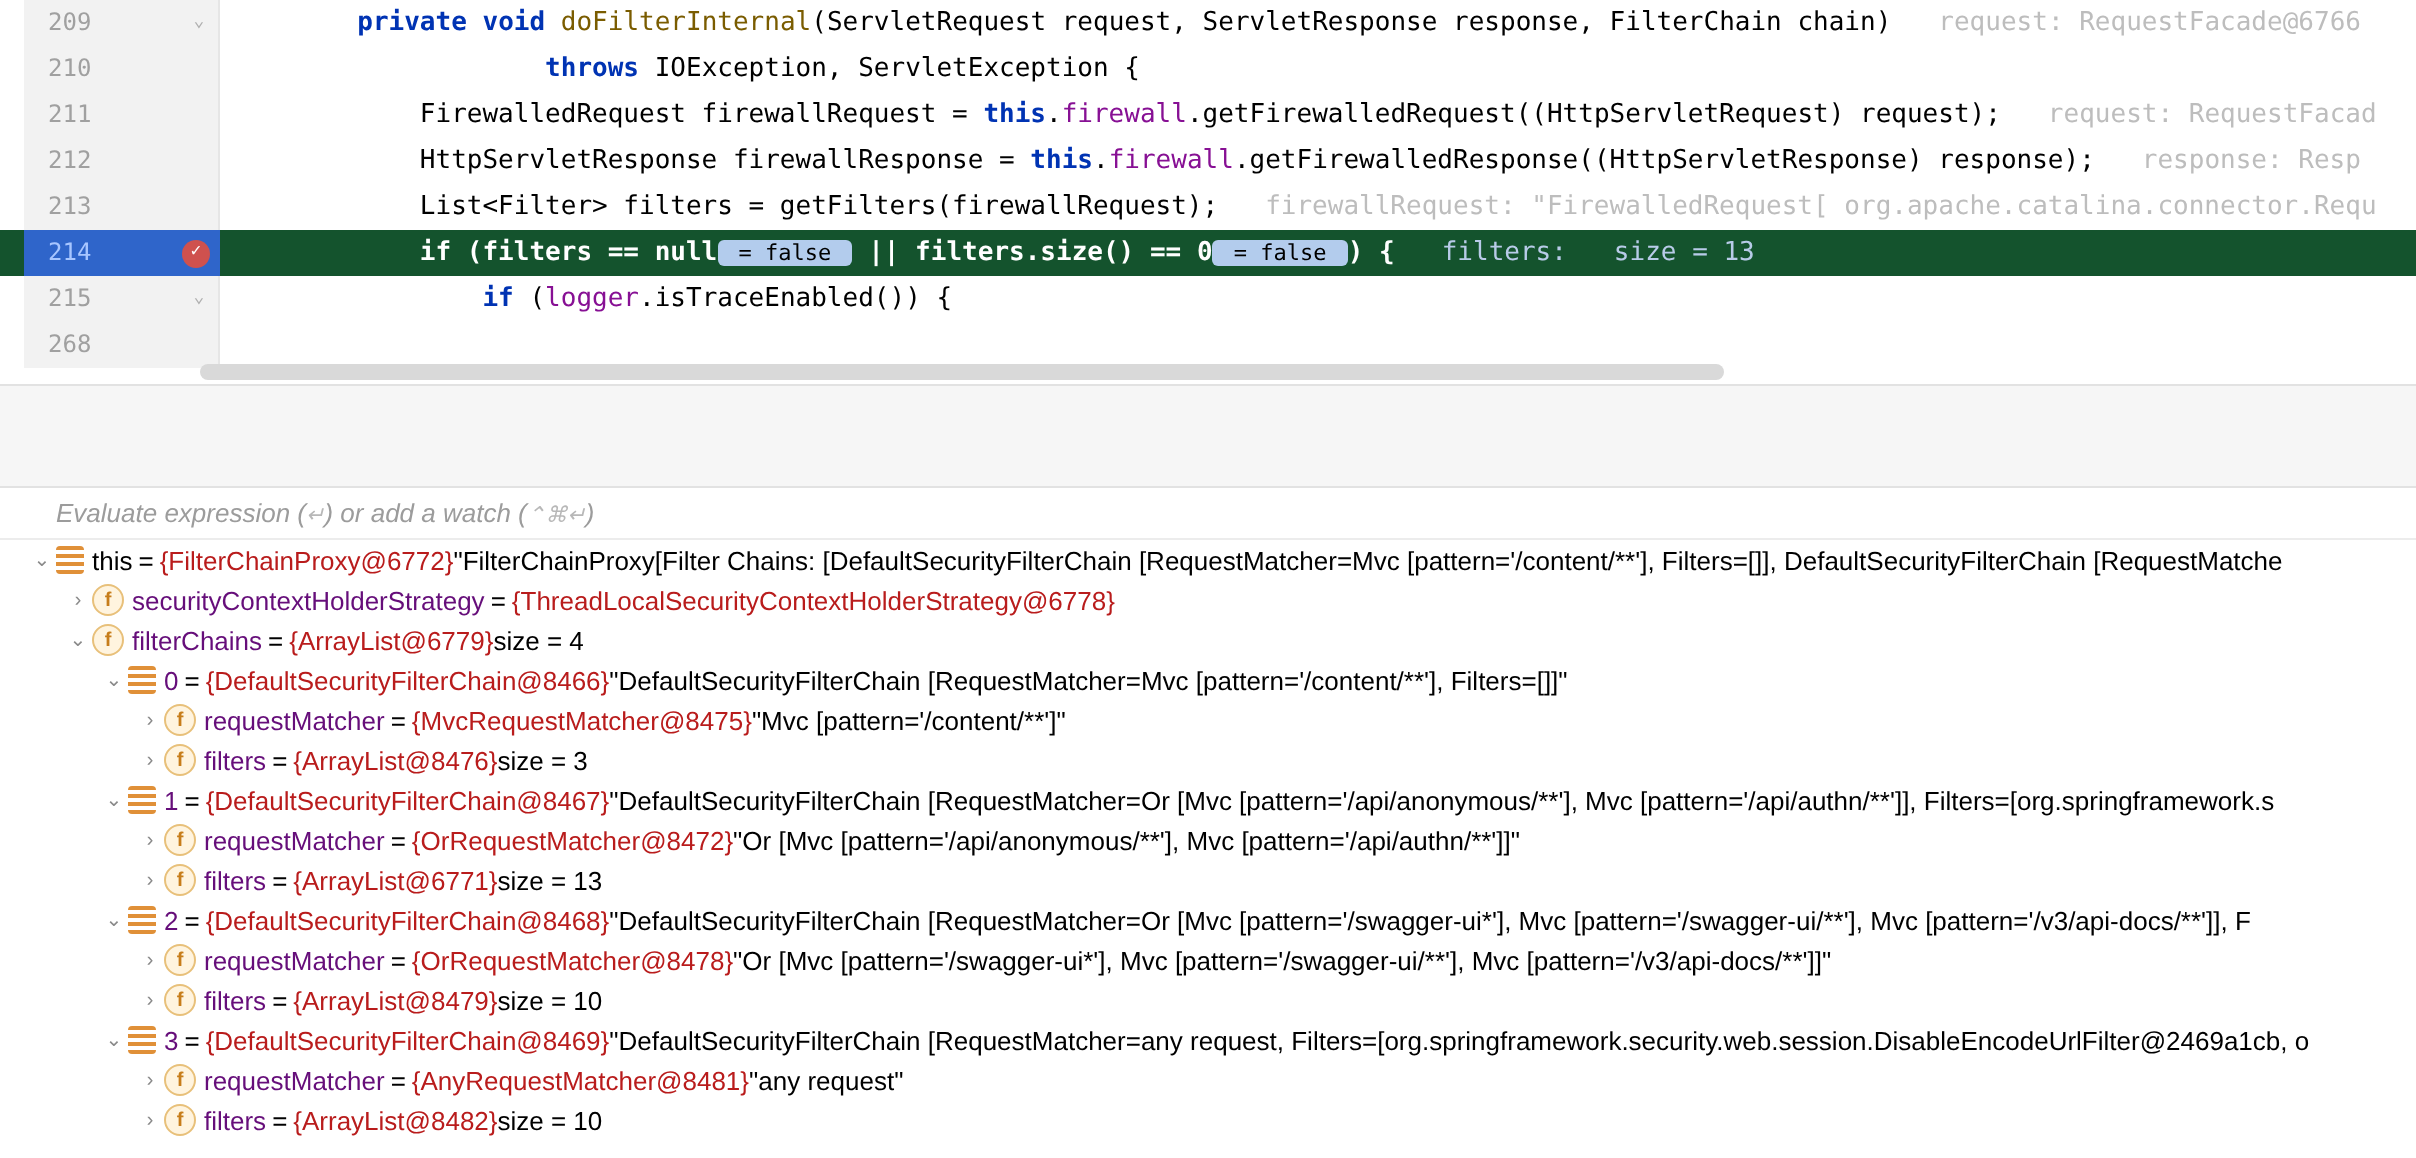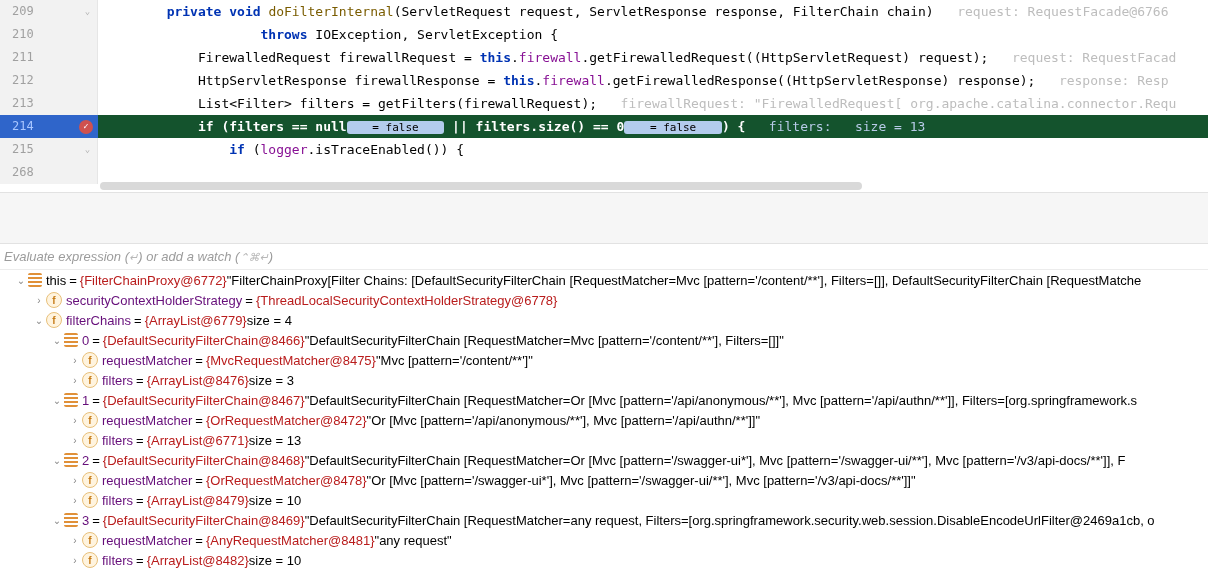--- a/index.html
+++ b/index.html
@@ -24,20 +24,21 @@
     white-space: pre;
   }
   .gutter {
     width: 98px;
     display: flex;
     align-items: center;
     background: #f2f2f2;
     border-right: 1px solid #e6e6e6;
     flex-shrink: 0;
     position: relative;
+    margin-left: 12px;
   }
   .line-num {
     width: 48px;
     text-align: left;
     padding-left: 12px;
     color: #a0a0a0;
     font-size: 12px;
   }
   .gutter-icons {
     flex: 1;
@@ -76,21 +77,21 @@
     color: #ffffff;
   }
   .active-line .gutter { background: #2f65ca; border-right-color:#2f65ca;}
   .active-line .line-num { color: #a8c6ff; }
   .active-line .code-cell { color: #ffffff; }
   .active-line .kw, .active-line .ident, .active-line .num, .active-line .method { color:#fff; font-weight: bold;}
   .eval-badge {
     background: #c7d7ef;
     color: #2c2c2c;
     border-radius: 3px;
-    padding: 0 19px;
+    padding: 0 4px;
     font-size: 11px;
     font-style: normal;
     font-weight: normal;
   }
   .active-line .eval-badge { background:#b3cced; color:#000; }
   .inline-hint { color: #bdbdbd; }
   .active-line .inline-hint { color: #b8cbe8; }
   .hscroll {
     position: absolute;
     left: 100px; right: 20px; bottom: 2px;
@@ -106,21 +107,21 @@
     height: 52px;
     background: #f6f6f6;
     border-top: 1px solid #e2e2e2;
     border-bottom: 1px solid #e2e2e2;
   }
 
   .watch-bar {
     height: 26px;
     display: flex;
     align-items: center;
-    padding: 0 4px;
+    padding: 0 28px;
     color: #9c9c9c;
     font-style: italic;
     font-size: 13px;
     font-family: -apple-system, sans-serif;
     border-bottom: 1px solid #ececec;
   }
   .watch-bar .shortcut {
     font-size: 11px;
     color: #b8b8b8;
   }

